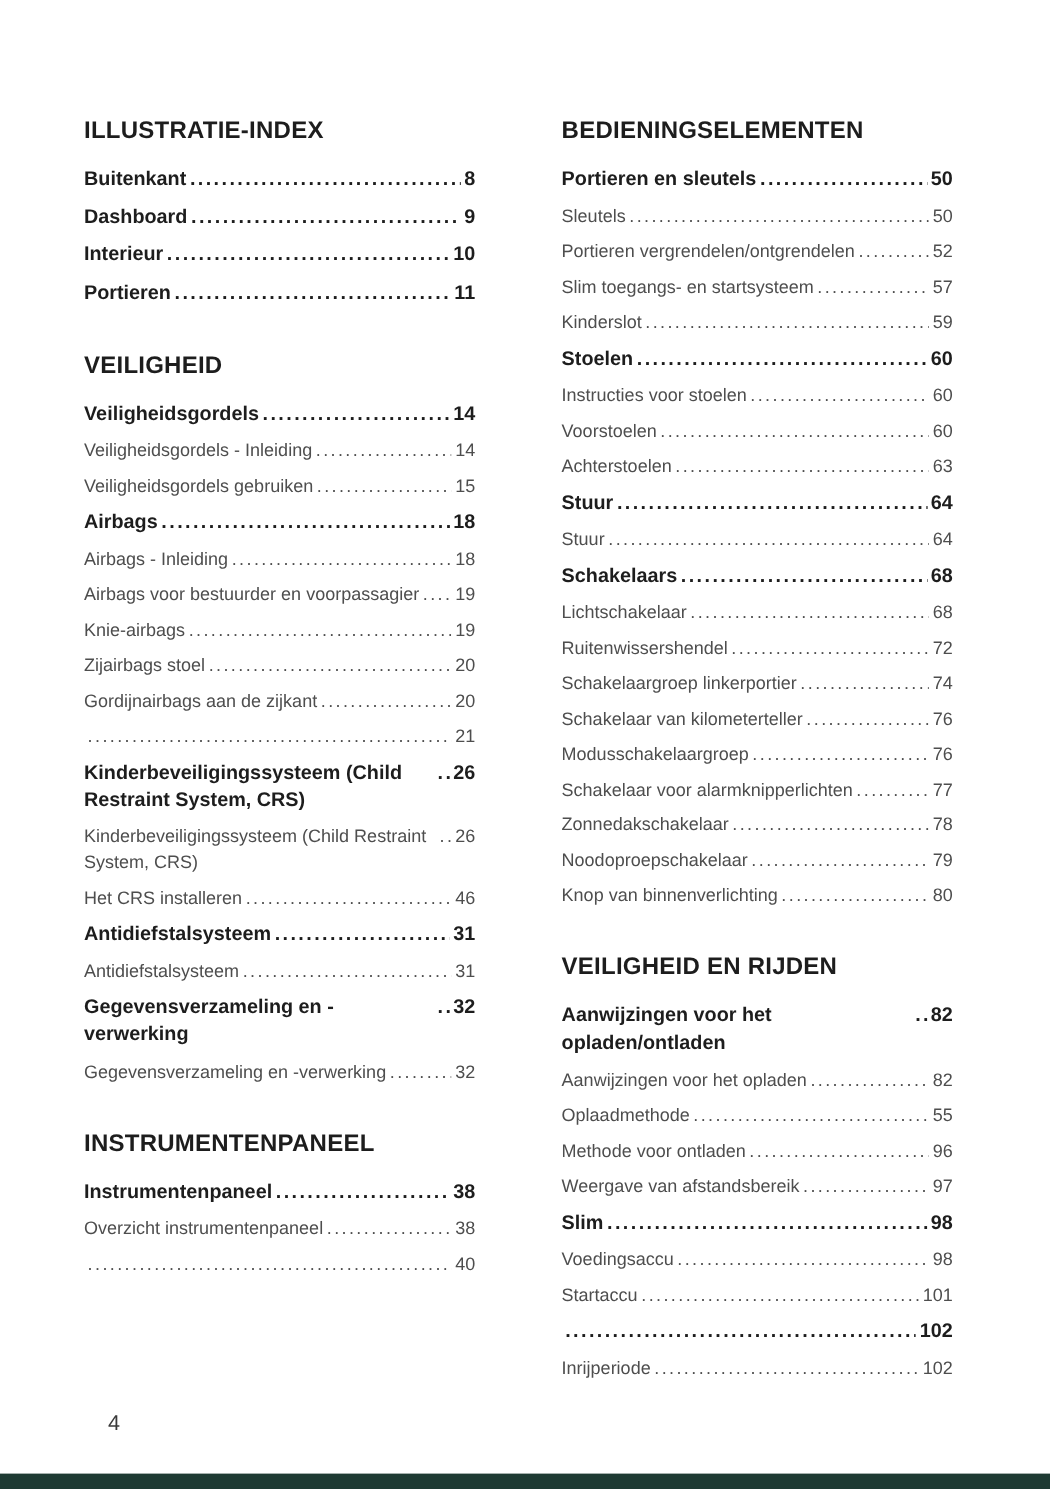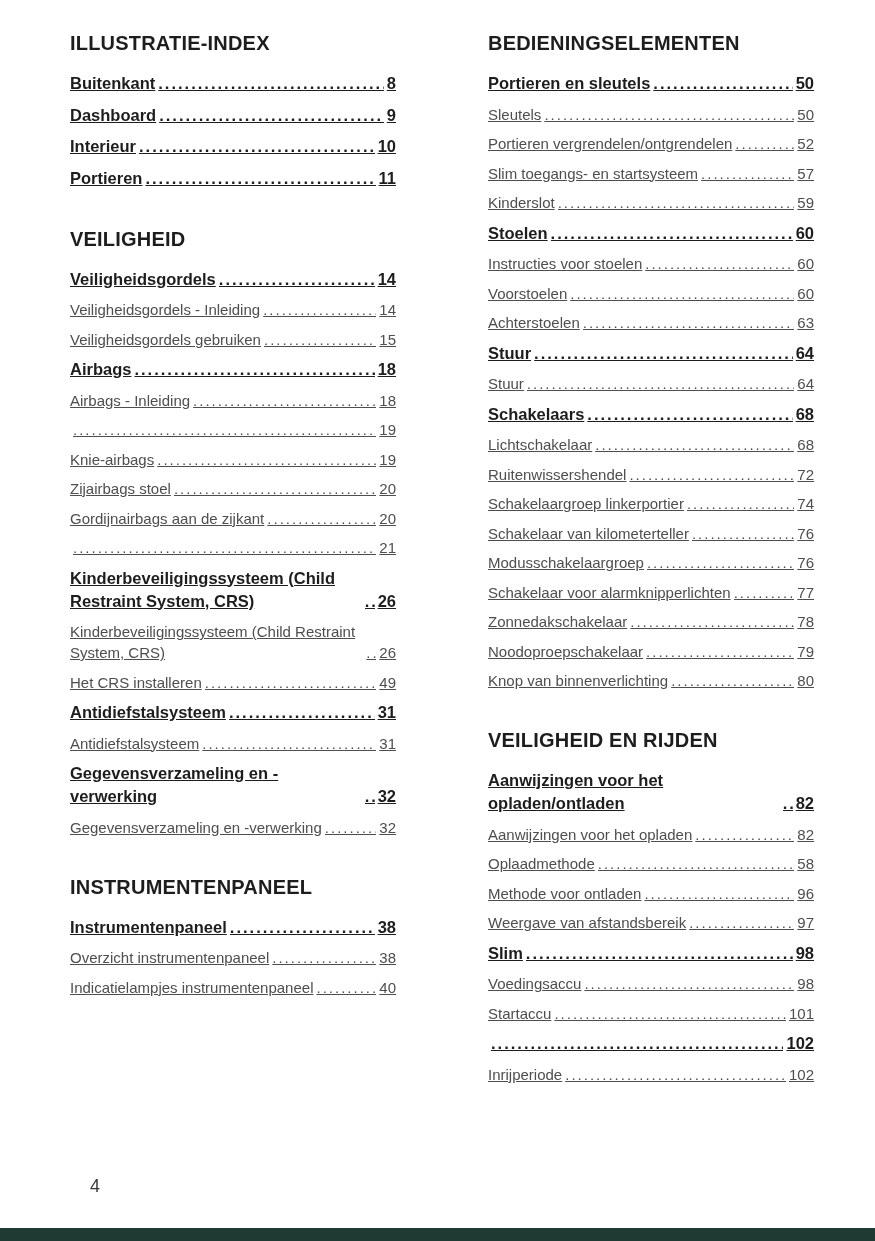--- a/index.html
+++ b/index.html
@@ -6,45 +6,44 @@
   html, body { background: #ffffff; }
   body {
     width: 875px;
     height: 1241px;
     position: relative;
     overflow: hidden;
     font-family: "Liberation Sans", "DejaVu Sans", sans-serif;
     color: var(--body-text, #4e4e4e);
   }
   .page-content {
-    padding: 30px 0 0 70px;
+    padding: 96px 0 0 70px;
     display: flex;
-    gap: 92px;
+    gap: 72px;
   }
   .col {
     width: 326px;
     flex: 0 0 326px;
   }
   .section-title {
     font-size: 20px;
     line-height: 26px;
     font-weight: 700;
     color: var(--heading-text, #1d1d1d);
     letter-spacing: 0.2px;
     margin: 36px 0 16px 0;
   }
   .col .section-title:first-child { margin-top: 0; }
   .entry {
     display: flex;
-    align-items: flex-end;
+    align-items: flex-start;
     font-size: 15px;
     line-height: 21px;
     color: var(--body-text, #4e4e4e);
     margin-bottom: 8.5px;
-    text-decoration: underline;
   }
   .entry.bold {
     font-weight: 700;
     font-size: 16.5px;
     line-height: 23px;
     color: var(--heading-text, #1d1d1d);
     margin-bottom: 8.5px;
   }
   .entry .label { flex: 0 1 auto; }
   .entry .leader {
@@ -118,20 +117,21 @@
         <span class="label">Airbags</span>
         <span class="leader">........................................................................................................................................................................................................</span>
         <span class="pgnum">18</span>
       </div>
       <div class="entry">
         <span class="label">Airbags - Inleiding</span>
         <span class="leader">........................................................................................................................................................................................................</span>
         <span class="pgnum">18</span>
       </div>
       <div class="entry">
+        <span class="label">Airbags voor bestuurder en voorpassagier</span>
         <span class="leader">........................................................................................................................................................................................................</span>
         <span class="pgnum">19</span>
       </div>
       <div class="entry">
         <span class="label">Knie-airbags</span>
         <span class="leader">........................................................................................................................................................................................................</span>
         <span class="pgnum">19</span>
       </div>
       <div class="entry">
         <span class="label">Zijairbags stoel</span>
@@ -153,21 +153,21 @@
         <span class="pgnum">26</span>
       </div>
       <div class="entry">
         <span class="label">Kinderbeveiligingssysteem (Child Restraint System, CRS)</span>
         <span class="leader">........................................................................................................................................................................................................</span>
         <span class="pgnum">26</span>
       </div>
       <div class="entry">
         <span class="label">Het CRS installeren</span>
         <span class="leader">........................................................................................................................................................................................................</span>
-        <span class="pgnum">49</span>
+        <span class="pgnum">46</span>
       </div>
       <div class="entry bold">
         <span class="label">Antidiefstalsysteem</span>
         <span class="leader">........................................................................................................................................................................................................</span>
         <span class="pgnum">31</span>
       </div>
       <div class="entry">
         <span class="label">Antidiefstalsysteem</span>
         <span class="leader">........................................................................................................................................................................................................</span>
         <span class="pgnum">31</span>
@@ -187,21 +187,20 @@
         <span class="label">Instrumentenpaneel</span>
         <span class="leader">........................................................................................................................................................................................................</span>
         <span class="pgnum">38</span>
       </div>
       <div class="entry">
         <span class="label">Overzicht instrumentenpaneel</span>
         <span class="leader">........................................................................................................................................................................................................</span>
         <span class="pgnum">38</span>
       </div>
       <div class="entry">
-        <span class="label">Indicatielampjes instrumentenpaneel</span>
         <span class="leader">........................................................................................................................................................................................................</span>
         <span class="pgnum">40</span>
       </div>
     </div>
     <div class="col">
       <h2 class="section-title">BEDIENINGSELEMENTEN</h2>
       <div class="entry bold">
         <span class="label">Portieren en sleutels</span>
         <span class="leader">........................................................................................................................................................................................................</span>
         <span class="pgnum">50</span>
@@ -313,21 +312,21 @@
         <span class="pgnum">82</span>
       </div>
       <div class="entry">
         <span class="label">Aanwijzingen voor het opladen</span>
         <span class="leader">........................................................................................................................................................................................................</span>
         <span class="pgnum">82</span>
       </div>
       <div class="entry">
         <span class="label">Oplaadmethode</span>
         <span class="leader">........................................................................................................................................................................................................</span>
-        <span class="pgnum">58</span>
+        <span class="pgnum">55</span>
       </div>
       <div class="entry">
         <span class="label">Methode voor ontladen</span>
         <span class="leader">........................................................................................................................................................................................................</span>
         <span class="pgnum">96</span>
       </div>
       <div class="entry">
         <span class="label">Weergave van afstandsbereik</span>
         <span class="leader">........................................................................................................................................................................................................</span>
         <span class="pgnum">97</span>

